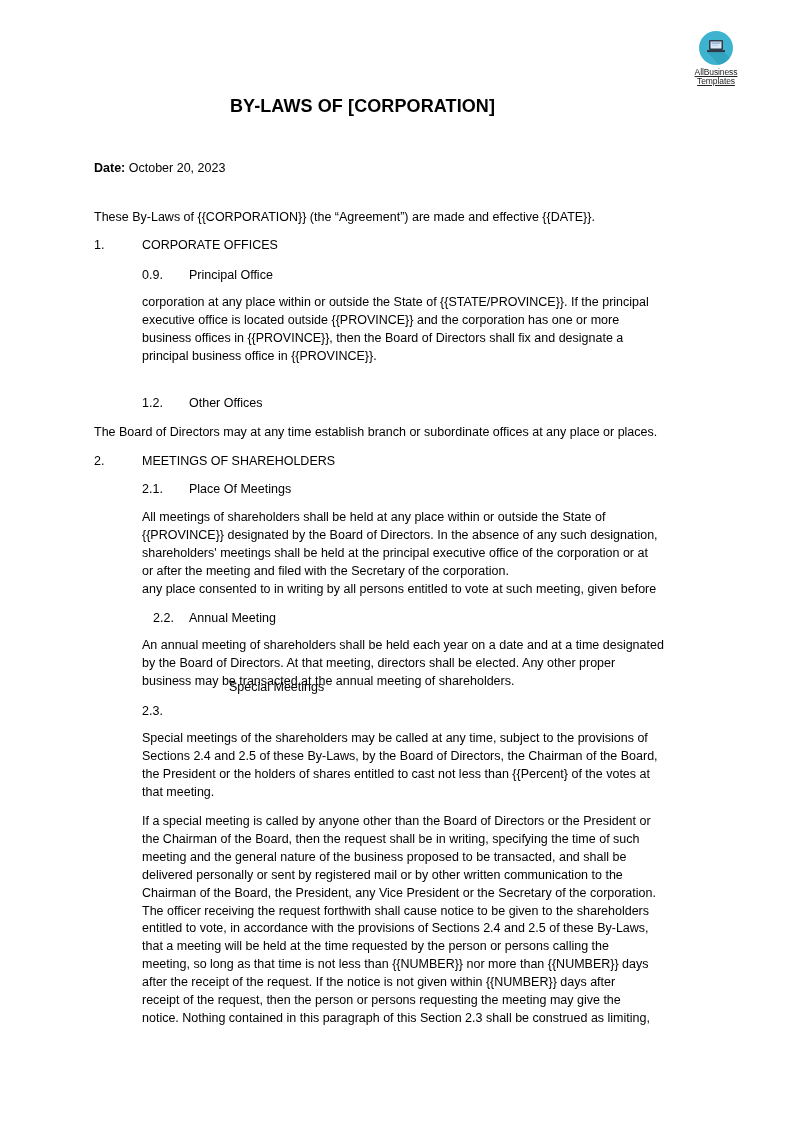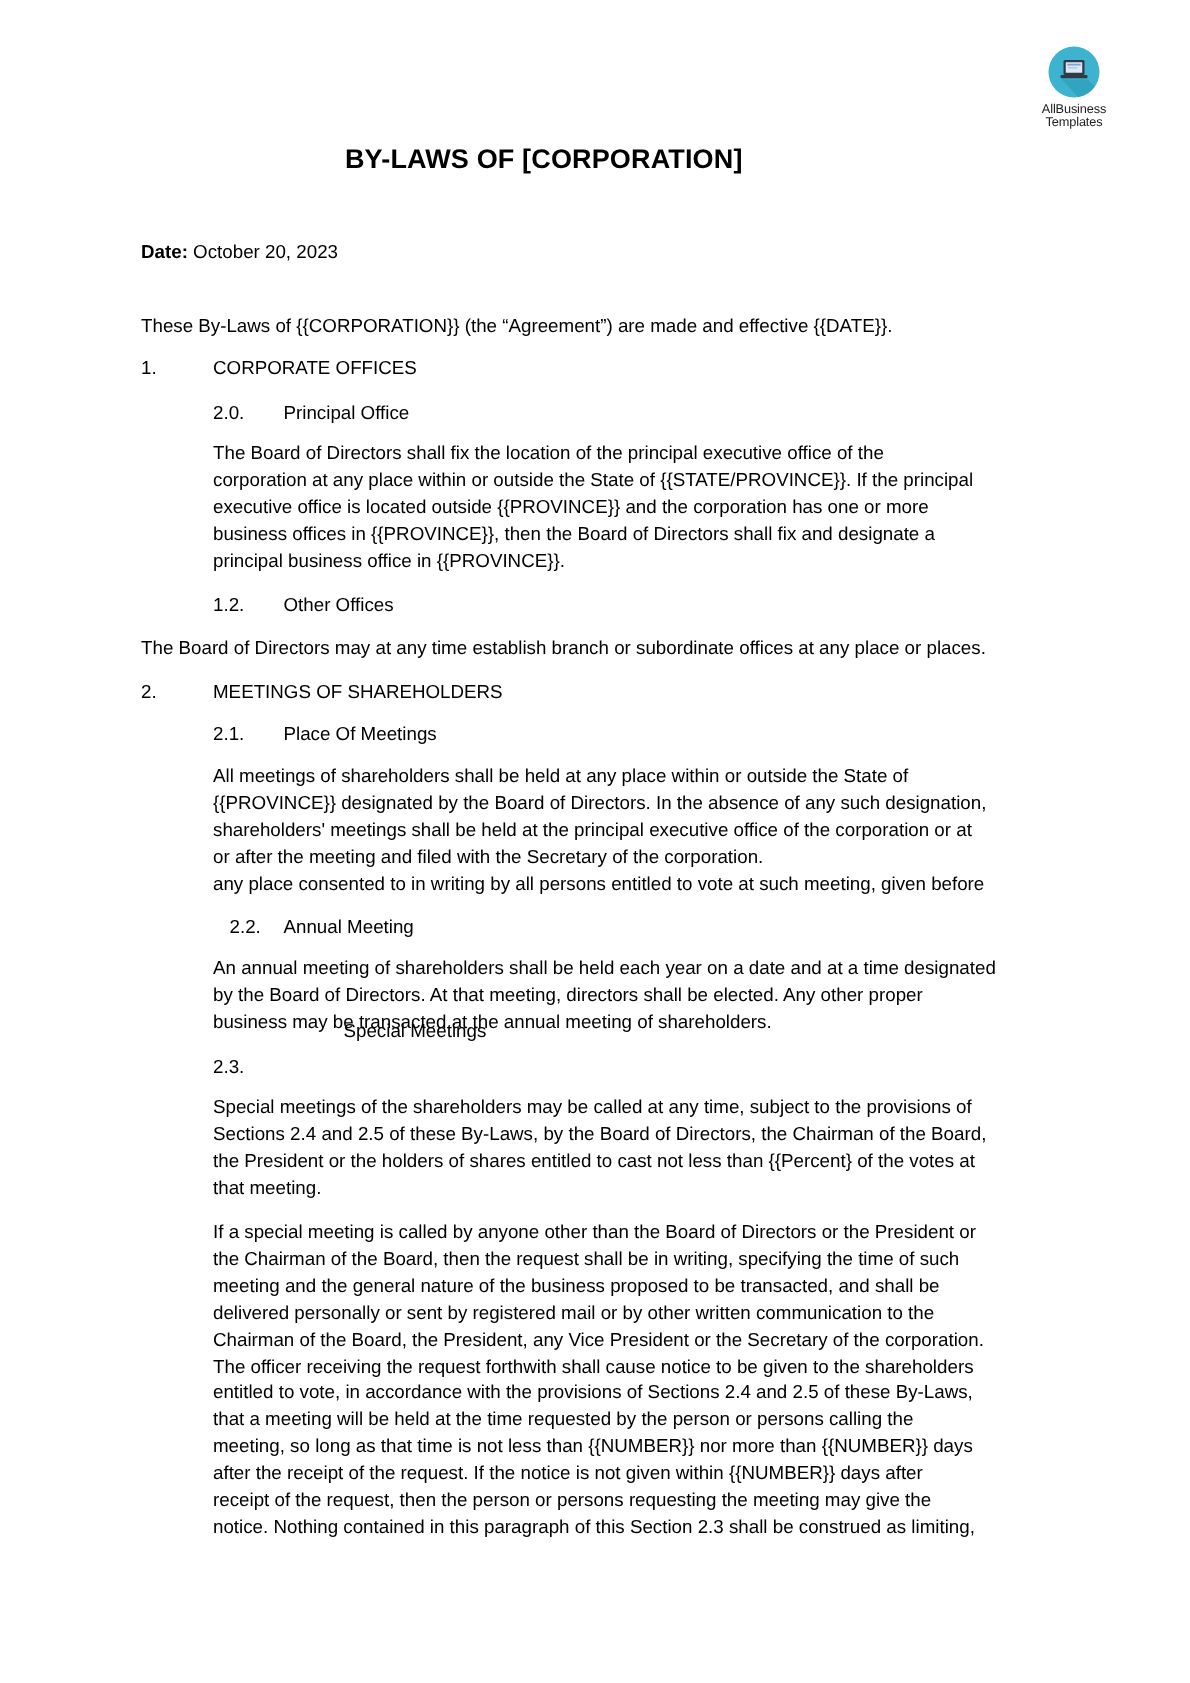--- a/index.html
+++ b/index.html
@@ -42,20 +42,21 @@
     .logo-badge svg {
       position: absolute;
       left: 0; top: 0;
     }
     .logo-text {
       font-size: 8.5px;
       line-height: 9px;
       color: #222222;
       margin-top: 3px;
       letter-spacing: -0.1px;
+      text-decoration: underline;
     }
     
     .doc-title {
       position: absolute;
       left: 0;
       top: 96px;
       width: 725px;
       text-align: center;
       font-size: 18px;
       font-weight: bold;
@@ -106,24 +107,23 @@
 
   <div class="line" style="left:94px; top:159px;">
     <b>Date:</b><span> October 20, 2023</span>
   </div>
 
   <div class="line" style="left:94px; top:208px;">These By-Laws of  {{CORPORATION}} (the “Agreement”) are made and effective {{DATE}}.</div>
 
   <div class="line" style="left:94px; top:236px;">1.</div>
   <div class="line" style="left:142px; top:236px;">CORPORATE OFFICES</div>
 
-  <div class="line" style="left:142px; top:266px;">2.0.</div>
+  <div class="line" style="left:142px; top:266px;">0.9.</div>
   <div class="line" style="left:189px; top:266px;">Principal Office</div>
   <div class="para" style="top:294px;">
-    <span class="l">The Board of Directors shall fix the location of the principal executive office of the</span>
     <span class="l">corporation at any place within or outside the State of {{STATE/PROVINCE}}. If the principal</span>
     <span class="l">executive office is located outside  {{PROVINCE}} and the corporation has one or more</span>
     <span class="l">business offices in {{PROVINCE}}, then the Board of Directors shall fix and designate a</span>
     <span class="l">principal business office in {{PROVINCE}}.</span>
   </div>
 
   <div class="line" style="left:142px; top:394px;">1.2.</div>
   <div class="line" style="left:189px; top:394px;">Other Offices</div>
   <div class="line" style="left:94px; top:423px;">The Board of Directors may at any time establish branch or subordinate offices at any place or places.</div>
 

